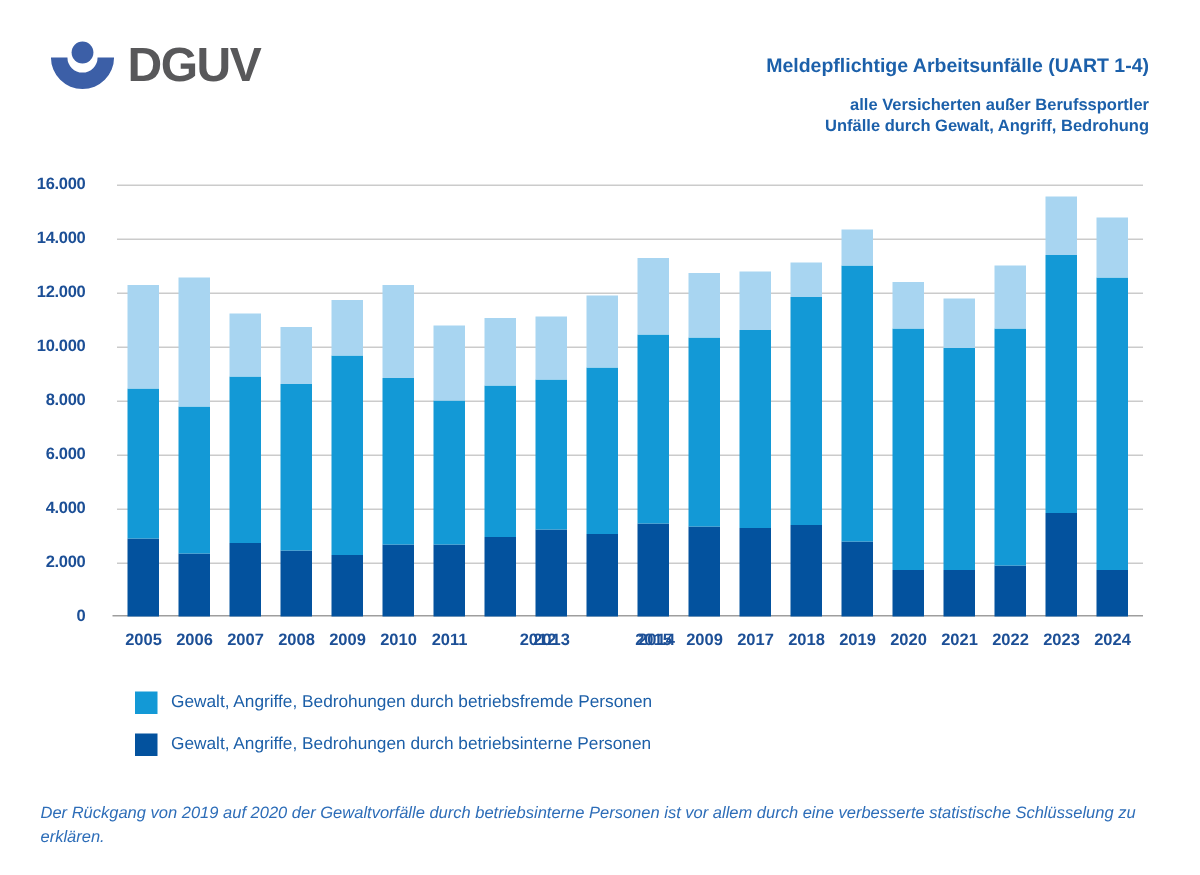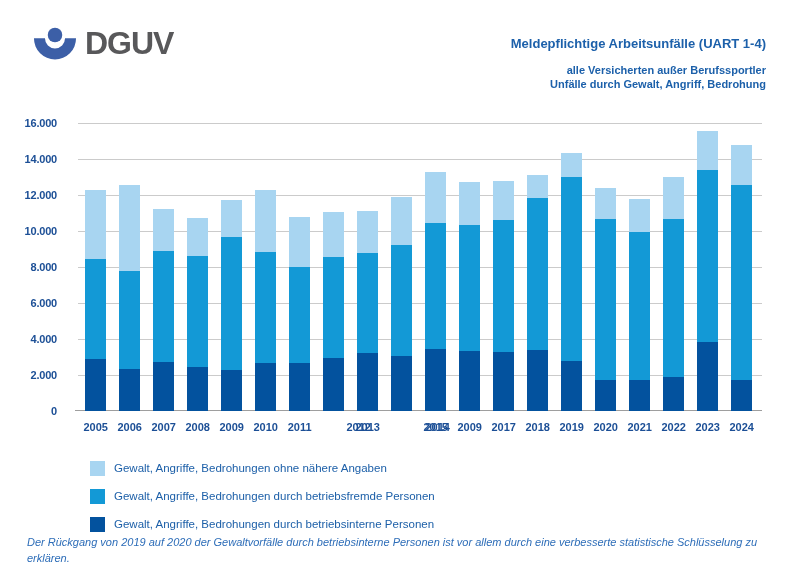--- a/index.html
+++ b/index.html
@@ -216,24 +216,20 @@
         <div class="xlabel" style="left: 580.7px;">2020</div>
         <div class="xlabel" style="left: 614.7px;">2021</div>
         <div class="xlabel" style="left: 648.7px;">2022</div>
         <div class="xlabel" style="left: 682.7px;">2023</div>
         <div class="xlabel" style="left: 716.7px;">2024</div>
       </div>
   </div>
 
   <div id="legend">
       <div class="legend-row">
-        <div class="swatch" style="background: rgb(168, 213, 241);"></div>
-        <div class="legend-label">Gewalt, Angriffe, Bedrohungen ohne nähere Angaben</div>
-      </div>
-      <div class="legend-row">
         <div class="swatch" style="background: rgb(19, 153, 214);"></div>
         <div class="legend-label">Gewalt, Angriffe, Bedrohungen durch betriebsfremde Personen</div>
       </div>
       <div class="legend-row">
         <div class="swatch" style="background: rgb(3, 82, 158);"></div>
         <div class="legend-label">Gewalt, Angriffe, Bedrohungen durch betriebsinterne Personen</div>
       </div>
     </div>
 
   <div id="footnote">

